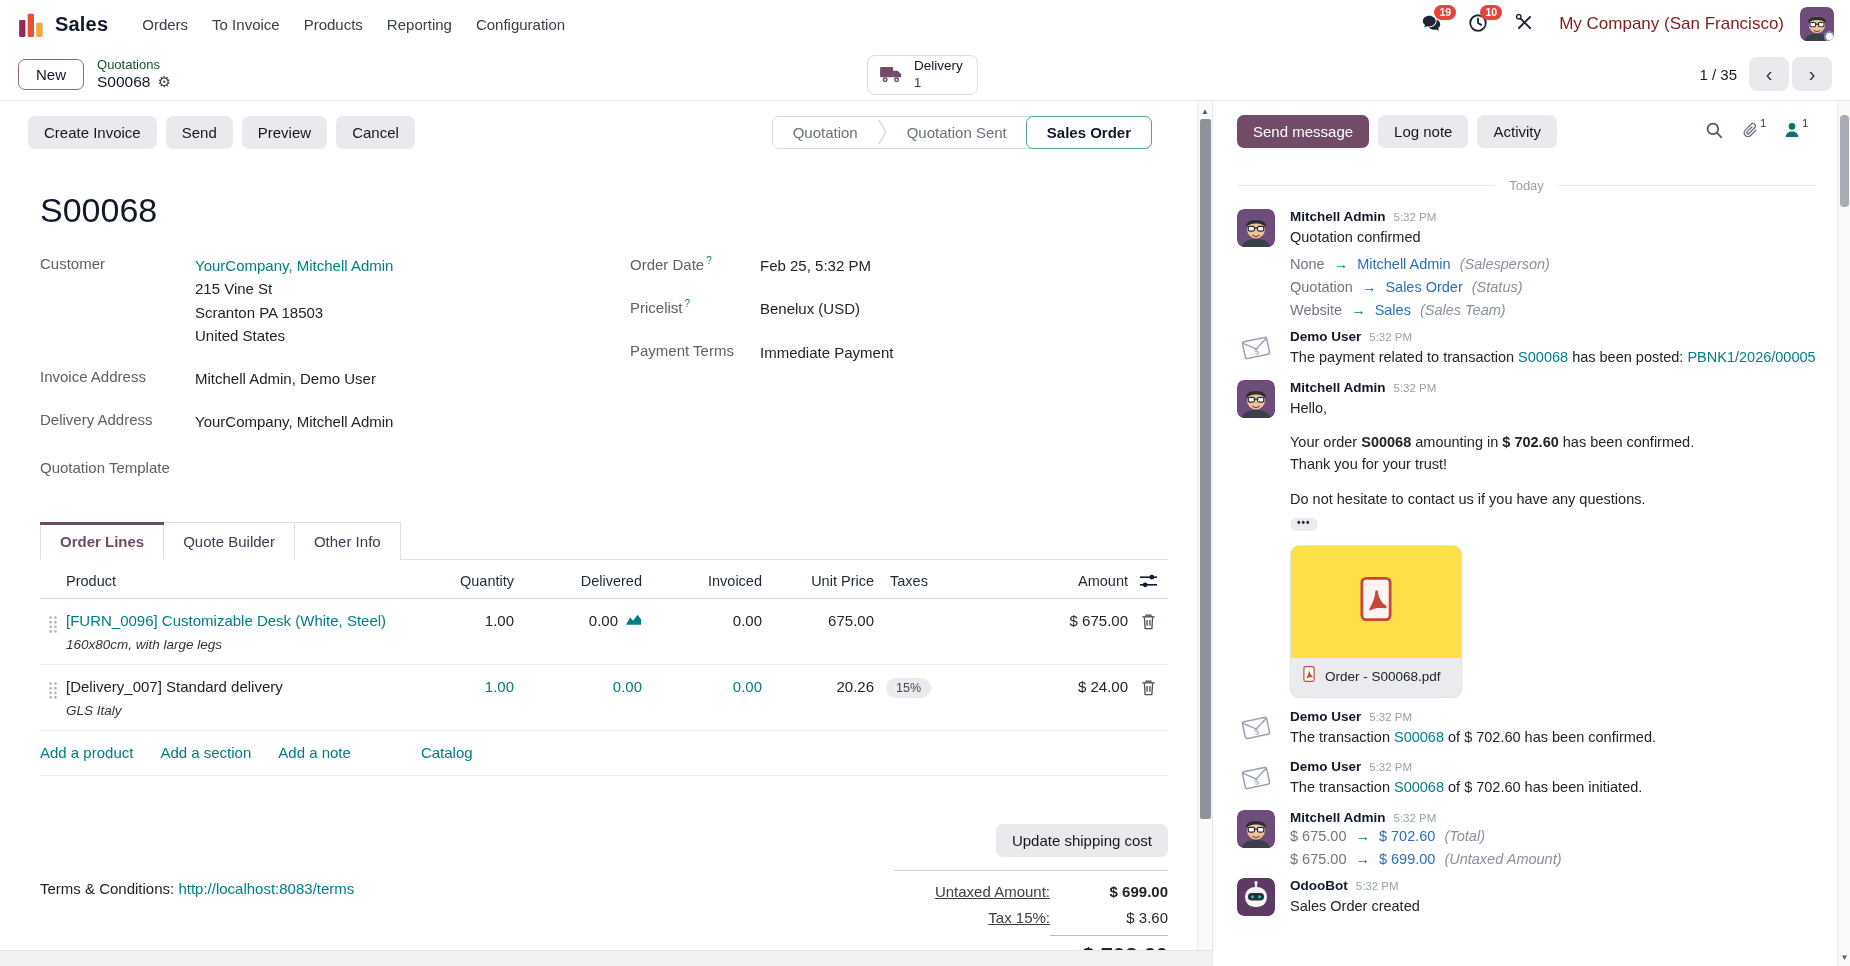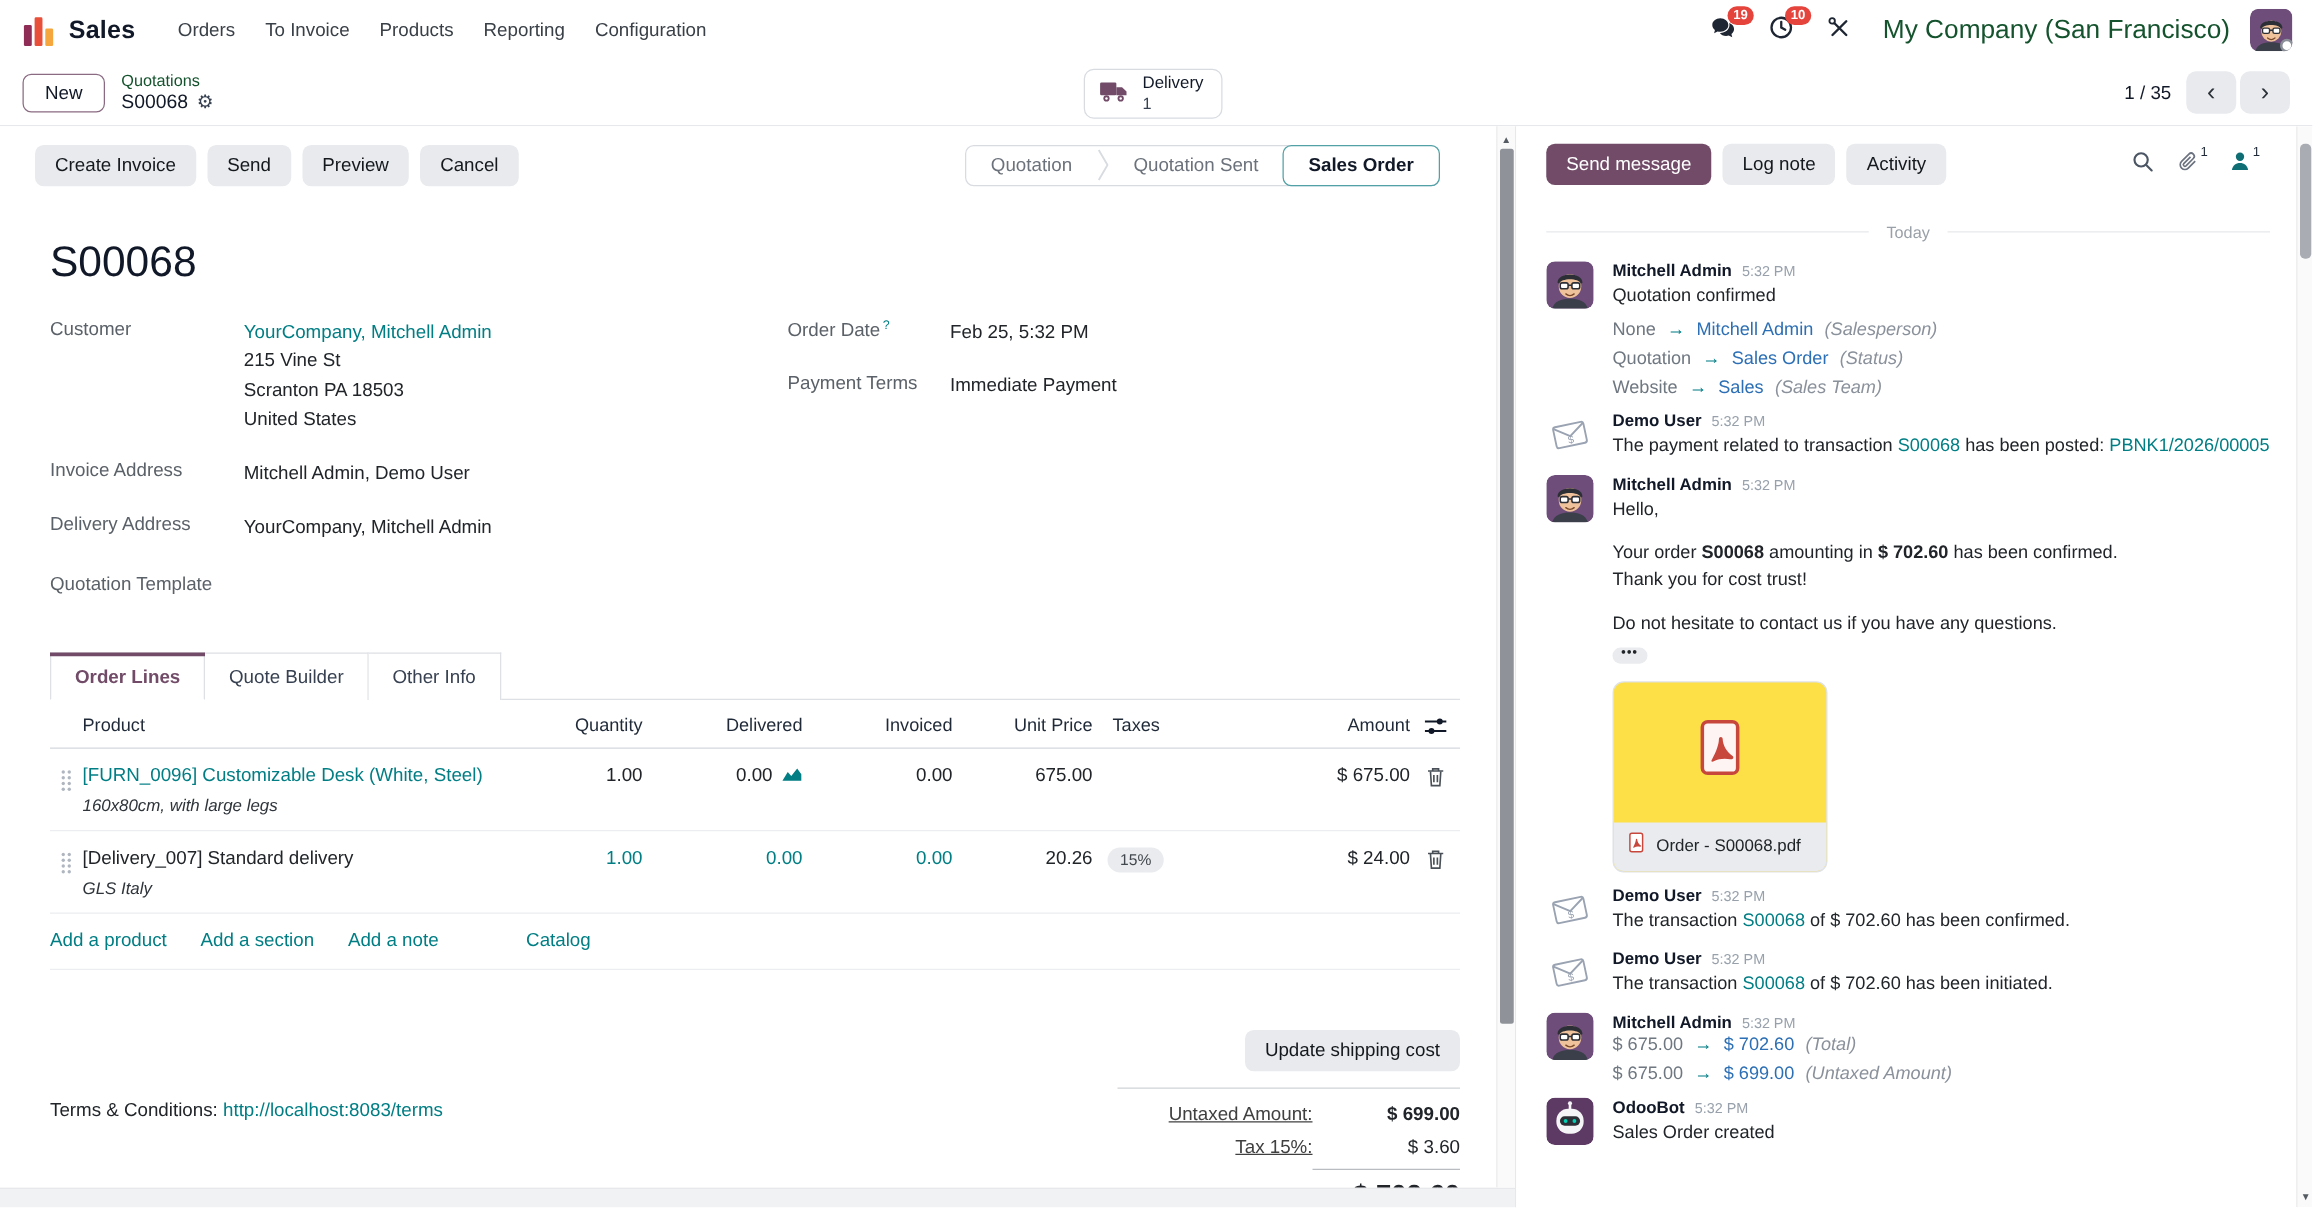--- a/index.html
+++ b/index.html
@@ -9,21 +9,21 @@
   
   .topbar { height:48px; display:flex; align-items:center; justify-content:space-between; padding:0 16px 0 18px; background:#fff; }
   .tb-left { display:flex; align-items:center; }
   .logo { width:27px; height:27px; display:block; }
   .app-name { font-size:20px; font-weight:700; color:#111827; margin-left:10px; letter-spacing:.2px; }
   .menu { display:flex; margin-left:22px; }
   .menu-item { padding:8px 12px; font-size:15px; color:#3a4047; cursor:pointer; border-radius:6px; }
   .tb-right { display:flex; align-items:center; gap:12px; }
   .icon-btn { position:relative; width:34px; height:32px; display:flex; align-items:center; justify-content:center; }
   .badge { position:absolute; top:-3px; right:-7px; background:#e5443d; color:#fff; border-radius:10px; font-size:10.5px; font-weight:700; padding:1.5px 5px; line-height:1.1; }
-  .company-name { font-size:21px; color:#14532d; margin:0 4px 0 6px; }
+  .company-name { font-size:17px; color:#7f1d1d; margin:0 4px 0 6px; }
   .avatar-top { width:34px; height:34px; border-radius:7px; overflow:hidden; position:relative; }
   .status-dot { position:absolute; right:-1px; bottom:-1px; width:11px; height:11px; border-radius:50%; background:#fff; border:2px solid #8a8f98; }
 
   
   .control-row { height:53px; display:flex; align-items:center; padding:0 18px; border-bottom:1px solid #e6e8eb; position:relative; background:#fff; }
   .new-btn { padding:6px 17px; font-size:15px; border:1px solid #8a6b82; border-radius:7px; background:#fff; color:#111827; cursor:pointer; }
   .bc { margin-left:13px; display:flex; flex-direction:column; justify-content:center; line-height:1.2; }
   .bc-parent { font-size:13px; color:#14532d; cursor:pointer; }
   .bc-current { font-size:15.5px; color:#111827; display:flex; align-items:center; gap:7px; }
   .gear { font-size:15px; color:#374151; cursor:pointer; line-height:1; }
@@ -288,20 +288,24 @@
             <span class="flabel">Quotation Template</span>
             <span class="fvalue"></span>
           </div>
         </div>
         <div class="f-right">
           <div class="frow">
             <span class="flabel"><span>Order Date</span><span class="help-sup">?</span></span>
             <span class="fvalue">Feb 25, 5:32 PM</span>
           </div>
           <div class="frow">
+            <span class="flabel"><span>Pricelist</span><span class="help-sup">?</span></span>
+            <span class="fvalue">Benelux (USD)</span>
+          </div>
+          <div class="frow">
             <span class="flabel">Payment Terms</span>
             <span class="fvalue">Immediate Payment</span>
           </div>
         </div>
       </div>
 
       <div class="tabs">
         <span class="tab tab-active">Order Lines</span>
         <span class="tab">Quote Builder</span>
         <span class="tab">Other Info</span>
@@ -554,21 +558,21 @@
         <div class="msg-head">
           <span class="msg-author">Mitchell Admin</span>
           <span class="msg-time">5:32 PM</span>
         </div>
         <div class="msg-body">
           <div>Hello,</div>
           <div class="mb-gap"></div>
           <div>
             <span>Your order </span><span class="bold">S00068</span><span> amounting in </span><span class="bold">$ 702.60</span><span> has been confirmed.</span>
           </div>
-          <div>Thank you for cost trust!</div>
+          <div>Thank you for your trust!</div>
           <div class="mb-gap"></div>
           <div>Do not hesitate to contact us if you have any questions.</div>
           <span class="more-pill">•••</span>
           <div class="attach-card">
             <div class="attach-preview">
               <span>
                 <svg width="44" height="50" viewBox="0 0 40 46">
                     <rect x="7" y="4" width="26" height="38" rx="4" fill="#fdf4f3" stroke="#c8473c" stroke-width="2.6"></rect>
                     <path d="M14 32c3.2-5.5 5.2-11.5 5.2-15 0-2.3 2.8-2.3 2.8 0 0 4 3 9.5 6.8 11.8 2 1.2.9 3.3-1.3 2.8-3.8-.8-8.7-.4-11.7 1.4-1.9 1.1-2.6.2-1.8-1z" fill="#c8473c"></path>
                   </svg>

